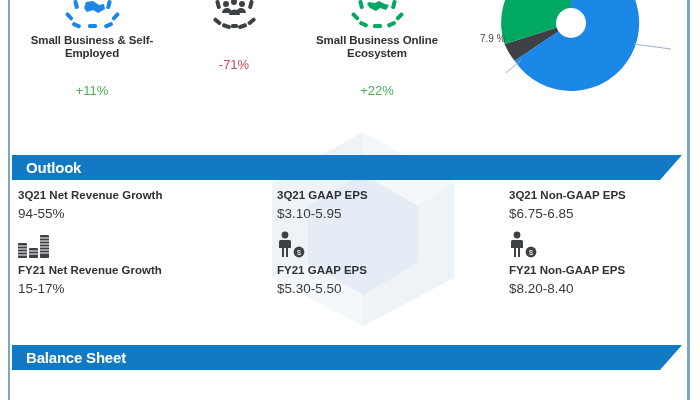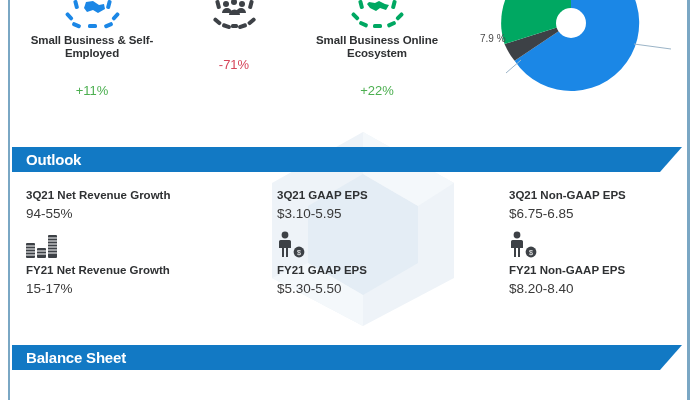--- a/index.html
+++ b/index.html
@@ -41,21 +41,21 @@
   
   .banner{position:absolute;height:25px;background:#1279c4;display:flex;align-items:center;}
   .banner-title{
     color:#fff;font-size:15px;font-weight:700;padding-left:14px;letter-spacing:-0.2px;
   }
   .banner-tail{position:absolute;top:0;height:25px;width:22px;}
 
   
   .outlook{position:absolute;left:12px;top:188px;width:668px;height:122px;}
   .col{position:absolute;top:0;width:210px;}
-  .col-1{left:14px;}
+  .col-1{left:6px;}
   .col-2{left:265px;}
   .col-3{left:497px;}
   .metric-title{font-size:11.5px;font-weight:700;color:#2f3133;line-height:15px;}
   .metric-value{font-size:13.5px;color:#3a3a3a;line-height:19px;margin-top:1px;}
   .metric-icon{height:32px;margin-top:6px;display:flex;align-items:center;}
   .row2{margin-top:2px;}
 
   
   .bs-area{position:absolute;left:12px;top:378px;width:668px;height:22px;}
   .bs-circle{position:absolute;top:4px;width:56px;height:56px;border:1.4px solid #8d8d8d;border-radius:50%;background:#fff;}
@@ -166,21 +166,21 @@
 
       <circle cx="105" cy="75" r="15" fill="#ffffff"></circle>
 
       <path d="M168 96 L205 101" stroke="#9bb4c7" stroke-width="1" fill="none"></path>
       <path d="M55 112 L40 125" stroke="#9bb4c7" stroke-width="1" fill="none"></path>
     </svg>
     
     <div class="donut-label lbl-79">7.9 %</div>
   </div>
 
-  <div class="banner" style="left:12px;top:147px;width:648px;">
+  <div class="banner" style="left:12px;top:155px;width:648px;">
     <span class="banner-title">Outlook</span>
     <svg class="banner-tail" style="left:648px;" viewBox="0 0 22 25" preserveAspectRatio="none">
       <polygon points="0,0 22,0 0,25" fill="#1279c4"></polygon>
     </svg>
   </div>
 
   <div class="outlook">
 
     <div class="col col-1">
       <div class="metric-title">3Q21 Net Revenue Growth</div>

